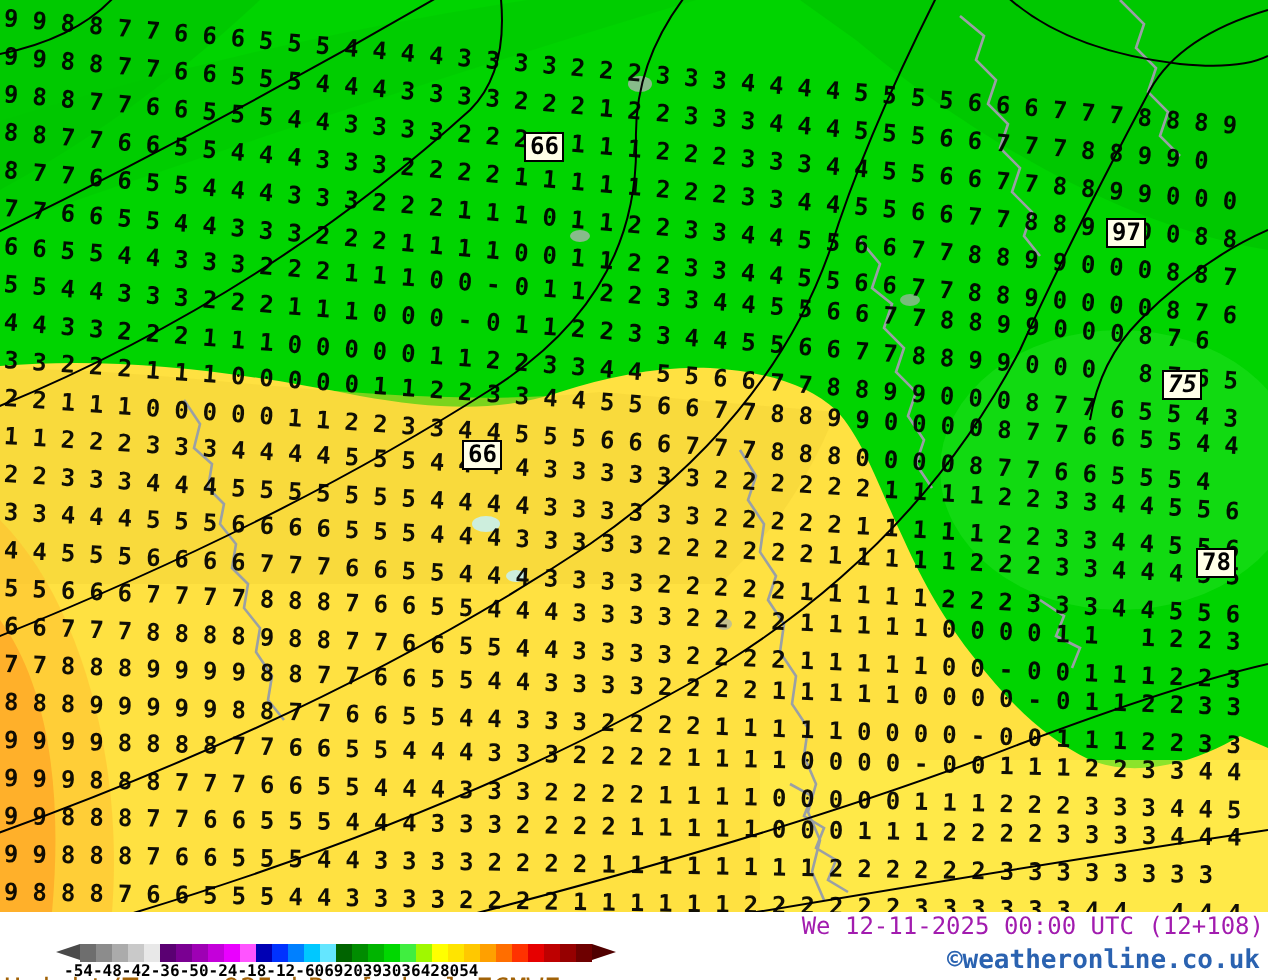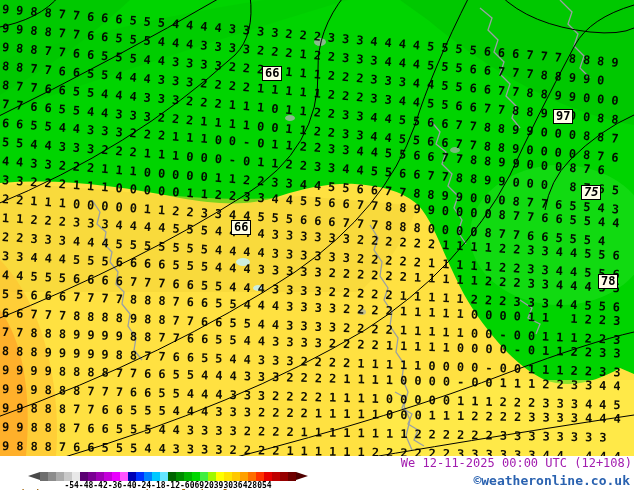--- a/index.html
+++ b/index.html
@@ -18,21 +18,21 @@
   .f-copy{position:absolute;right:4px;top:17px;font-size:13px;font-weight:bold;color:#2a62b0;}
   .bar{position:absolute;left:40px;top:16px;height:9px;display:flex;}
   .bar .seg{width:8px;height:9px;}
   .arrow-l{position:absolute;left:28px;top:16px;width:0;height:0;
            border-top:4.5px solid transparent;border-bottom:4.5px solid transparent;
            border-right:12px solid #4a4a4a;}
   .arrow-r{position:absolute;left:296px;top:16px;width:0;height:0;
            border-top:4.5px solid transparent;border-bottom:4.5px solid transparent;
            border-left:12px solid #500000;}
   .ticks{position:absolute;left:32px;top:25px;width:272px;display:flex;
-         justify-content:center;font-size:8px;font-weight:bold;color:#000;}
+         justify-content:flex-start;font-size:8px;font-weight:bold;color:#000;}
   .ticks span{flex:0 0 auto;}
 </style>
 </head>
 <body>
 
 <div class="stage">
 
   <div class="map">
     <svg width="634" height="456" viewBox="0 0 634 456">
 
@@ -158,21 +158,21 @@
         <div class="seg" style="background: rgb(190, 0, 0);"></div>
         <div class="seg" style="background: rgb(150, 0, 0);"></div>
         <div class="seg" style="background: rgb(110, 0, 0);"></div>
       </div>
     <div class="arrow-r"></div>
     <div class="ticks">
         <span>-54</span>
         <span>-48</span>
         <span>-42</span>
         <span>-36</span>
-        <span>-40</span>
+        <span>-50</span>
         <span>-24</span>
         <span>-18</span>
         <span>-12</span>
         <span>-6</span>
         <span>0</span>
         <span>6</span>
         <span>9</span>
         <span>20</span>
         <span>39</span>
         <span>30</span>

